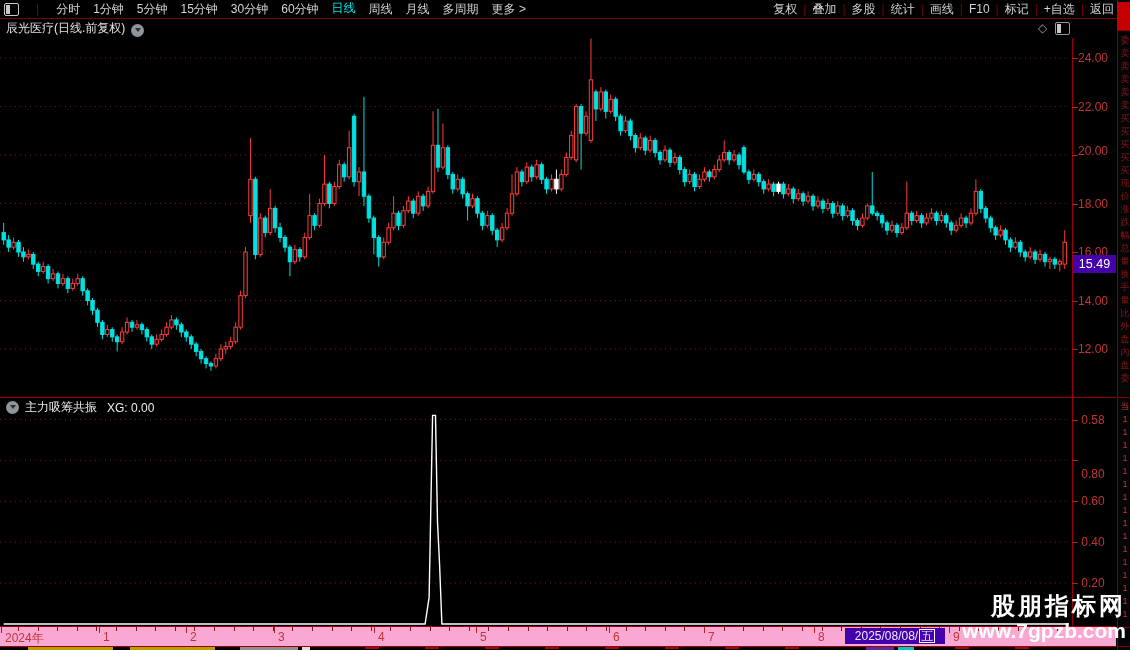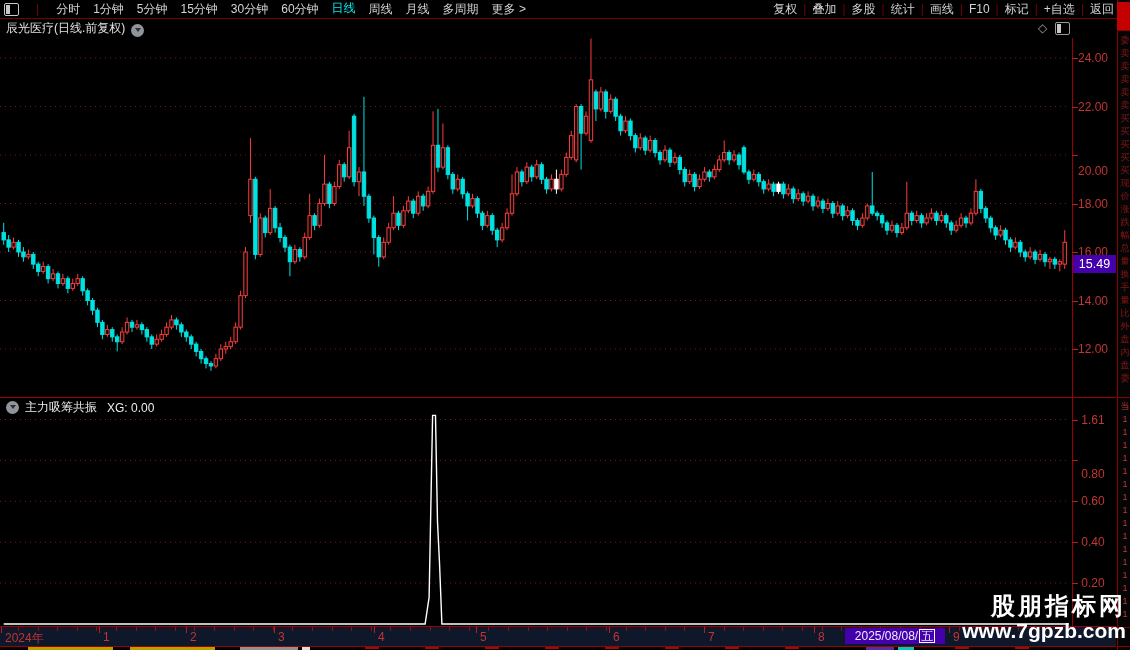--- a/index.html
+++ b/index.html
@@ -27,21 +27,21 @@
   
   svg.pane{position:absolute;left:0;background:#000;}
   .vline{position:absolute;width:1px;background:#9c0000;}
   .hline{position:absolute;height:1px;background:#9c0000;}
   
   .axis-label{position:absolute;width:42px;text-align:center;font-size:12px;color:#c13535;}
   .tickmark{position:absolute;width:6px;height:1px;background:#b02020;}
   .price-marker{position:absolute;left:1073px;width:43px;height:18px;background:#4400aa;color:#fff;
                 font-size:12.5px;line-height:18px;text-align:center;z-index:6;}
   
-  .xaxis{position:absolute;left:0;top:627px;width:1116px;height:19px;background:#0f172a;}
+  .xaxis{position:absolute;left:0;top:627px;width:1116px;height:19px;background:#f9a8d4;}
   .xlabel{position:absolute;top:3px;font-size:12px;color:#c13535;white-space:nowrap;}
   .xtick{position:absolute;top:0;width:1px;height:4px;background:#8a1212;}
   .xtick.major{height:6px;background:#b02020;}
   .date-box{position:absolute;top:1px;height:16px;background:#4400aa;color:#efeaff;font-size:12px;
             line-height:16px;text-align:center;z-index:3;}
   .date-box .wk{display:inline-block;border:1px solid #fff;line-height:12px;padding:0 1px;margin-left:1px;}
   
   .status-strip{position:absolute;left:0;top:647px;width:1130px;height:3px;overflow:hidden;}
   .frag{position:absolute;top:0;}
   
@@ -567,31 +567,31 @@
   <div class="vline" style="left:1072px;top:38px;height:608px;"></div>
   <div class="hline" style="left:0;top:397px;width:1116px;"></div>
   <div class="hline" style="left:0;top:626px;width:1116px;"></div>
   <div class="hline" style="left:0;top:646px;width:1116px;"></div>
 
   <div id="axis-labels">
       <div class="axis-label" style="left: 1072px; top: 51px;">24.00</div>
       <div class="tickmark" style="left: 1072px; top: 58px;"></div>
       <div class="axis-label" style="left: 1072px; top: 99.5px;">22.00</div>
       <div class="tickmark" style="left: 1072px; top: 106.5px;"></div>
-      <div class="axis-label" style="left: 1072px; top: 164px;">20.00</div>
+      <div class="axis-label" style="left: 1072px; top: 144px;">20.00</div>
       <div class="tickmark" style="left: 1072px; top: 155px;"></div>
       <div class="axis-label" style="left: 1072px; top: 196.5px;">18.00</div>
       <div class="tickmark" style="left: 1072px; top: 203.5px;"></div>
       <div class="axis-label" style="left: 1072px; top: 245px;">16.00</div>
       <div class="tickmark" style="left: 1072px; top: 252px;"></div>
       <div class="axis-label" style="left: 1072px; top: 293.5px;">14.00</div>
       <div class="tickmark" style="left: 1072px; top: 300.5px;"></div>
       <div class="axis-label" style="left: 1072px; top: 342px;">12.00</div>
       <div class="tickmark" style="left: 1072px; top: 349px;"></div>
-      <div class="axis-label" style="left: 1072px; top: 412.5px;">1.61</div>
+      <div class="axis-label" style="left: 1072px; top: 412.5px;">0.58</div>
       <div class="tickmark" style="left: 1072px; top: 419.5px;"></div>
       <div class="axis-label" style="left: 1072px; top: 453.4px; margin-top: 14px;">0.80</div>
       <div class="tickmark" style="left: 1072px; top: 460.4px;"></div>
       <div class="axis-label" style="left: 1072px; top: 494.3px;">0.60</div>
       <div class="tickmark" style="left: 1072px; top: 501.3px;"></div>
       <div class="axis-label" style="left: 1072px; top: 535.2px;">0.40</div>
       <div class="tickmark" style="left: 1072px; top: 542.2px;"></div>
       <div class="axis-label" style="left: 1072px; top: 576.1px;">0.20</div>
       <div class="tickmark" style="left: 1072px; top: 583.1px;"></div>
     </div>

